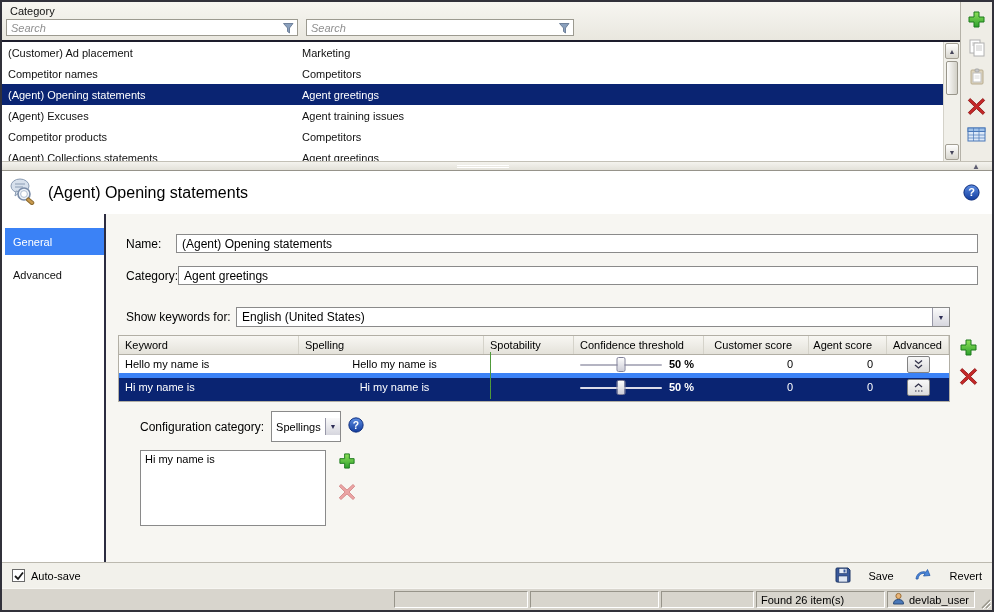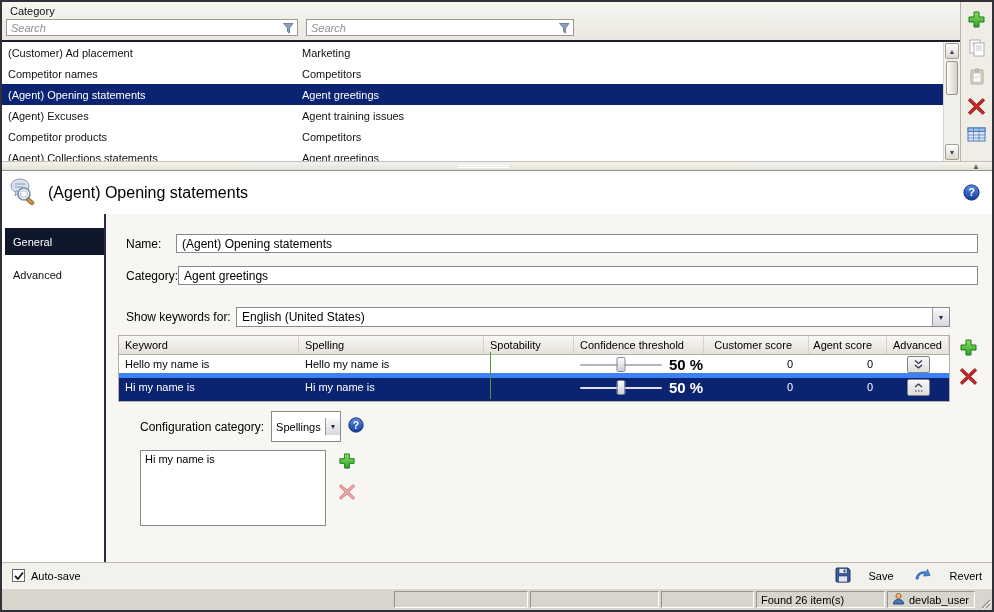--- a/index.html
+++ b/index.html
@@ -40,54 +40,54 @@
   .collapse-arrow{position:absolute;right:12px;top:0;font-size:8px;color:#5c5c70;line-height:9px;}
 
   
   .detail{flex:1;display:flex;flex-direction:column;min-height:0;background:#fff;}
   .detail-header{flex:0 0 43px;display:flex;align-items:center;padding:0 12px 0 8px;background:#fff;}
   .detail-title{font-size:16px;color:#000;margin-left:8px;}
   .help-btn{margin-left:auto;cursor:pointer;display:flex;}
   .detail-body{flex:1;display:flex;min-height:0;}
   .tab-strip{flex:0 0 104px;background:#fff;border-right:2px solid #2c2c40;padding-top:14px;}
   .tab{height:27px;display:flex;align-items:center;font-size:11px;color:#111;padding-left:8px;margin:0 0 6px 3px;cursor:pointer;}
-  .tab.selected{background:#0f172a;color:#fff;}
+  .tab.selected{background:#3b82f6;color:#fff;}
   .content{flex:1;background:#f7f6f2;padding:20px 14px 0 12px;min-width:0;position:relative;}
 
   .form-row{display:flex;align-items:center;margin-bottom:13px;}
   .form-row.cat{margin-bottom:22px;}
   .form-row.lang{margin-bottom:8px;}
   .flabel{font-size:12px;color:#000;flex:0 0 58px;padding-left:8px;}
   .flabel.wide{flex:0 0 118px;}
   .text-input{flex:1;height:19px;border:1px solid #8a8a8a;background:#fff;font-size:12px;padding:1px 5px;font-family:"Liberation Sans",sans-serif;color:#000;}
   .combo{flex:1;height:20px;border:1px solid #8a8a8a;background:#fff;display:flex;align-items:center;font-size:12px;padding-left:5px;position:relative;margin-right:28px;cursor:pointer;}
   .combo-arrow{margin-left:auto;width:17px;height:18px;background:linear-gradient(#fafafa,#d6d6de);border-left:1px solid #9898a8;display:flex;align-items:center;justify-content:center;font-size:7px;color:#2d2d55;}
 
   
   .kw-wrap{display:flex;align-items:flex-start;}
   .kw-table{width:840px;border:1px solid #b2afa5;background:#fff;}
   .kw-header{display:flex;height:19px;background:linear-gradient(#f8f7f3,#e4e2da);border-bottom:1px solid #b2afa5;font-size:11px;color:#000;align-items:center;}
   .kw-header .cell{border-right:1px solid #d5d3ca;height:100%;display:flex;align-items:center;}
   .kw-row{display:flex;height:23px;align-items:center;font-size:11px;background:#fff;color:#000;border-bottom:5px solid #3b82f6;}
   .kw-row.selected{background:#0a2472;color:#fff;border-bottom-color:#0a2472;}
   .cell{padding-left:6px;white-space:nowrap;overflow:hidden;}
   .cell.kw{flex:1 1 190px;min-width:0;}
-  .cell.sp{flex:0 0 185px;}
+  .cell.sp{flex:0 0 185px;text-align:center;}
   .cell.spot{flex:0 0 90px;}
   .cell.conf{flex:0 0 130px;display:flex;align-items:center;}
   .cell.cust{flex:0 0 105px;justify-content:flex-end;display:flex;padding-right:16px;}
   .cell.agent{flex:0 0 78px;justify-content:flex-end;display:flex;padding-right:14px;}
   .cell.adv{flex:0 0 62px;display:flex;justify-content:center;padding-left:0;}
   .spot-bar{width:76px;height:13px;border:1px solid #4f9a3a;border-radius:3px;background:#eef8e8;overflow:hidden;}
   .spot-fill{height:100%;background:linear-gradient(#c6efac,#52c334);}
   .slider{position:relative;width:82px;height:15px;margin-right:7px;flex:0 0 82px;}
   .slider-track{position:absolute;left:0;right:0;top:7px;height:2px;background:#b4b4c2;border-radius:1px;}
   .kw-row.selected .slider-track{background:#dcdcea;}
   .slider-thumb{position:absolute;top:0;width:9px;height:15px;background:linear-gradient(#fcfcfc,#cdcdd8);border:1px solid #82829a;border-radius:2px;transform:translateX(-50%);}
-  .conf-label{font-weight:bold;font-size:15px;}
+  .conf-label{font-weight:bold;font-size:11px;}
   .adv-btn{width:23px;height:17px;border:1px solid #828282;border-radius:2px;background:linear-gradient(#f8f8f8,#dcdcdc);display:flex;align-items:center;justify-content:center;cursor:pointer;}
   .kw-side{display:flex;flex-direction:column;gap:9px;margin-left:8px;padding-top:2px;}
 
   
   .config{margin:9px 0 0 22px;}
   .config-row{display:flex;align-items:center;gap:7px;font-size:12px;}
   .config-combo{width:70px;height:31px;border:1px solid #8a8a8a;background:#fff;display:flex;align-items:center;font-size:11px;padding-left:4px;cursor:pointer;}
   .config-combo .combo-arrow{height:17px;width:15px;}
   .config-body{display:flex;gap:11px;margin-top:8px;}
   .config-list{width:186px;height:76px;border:1px solid #8a8a8a;background:#fff;font-size:11px;padding:2px 4px;}

